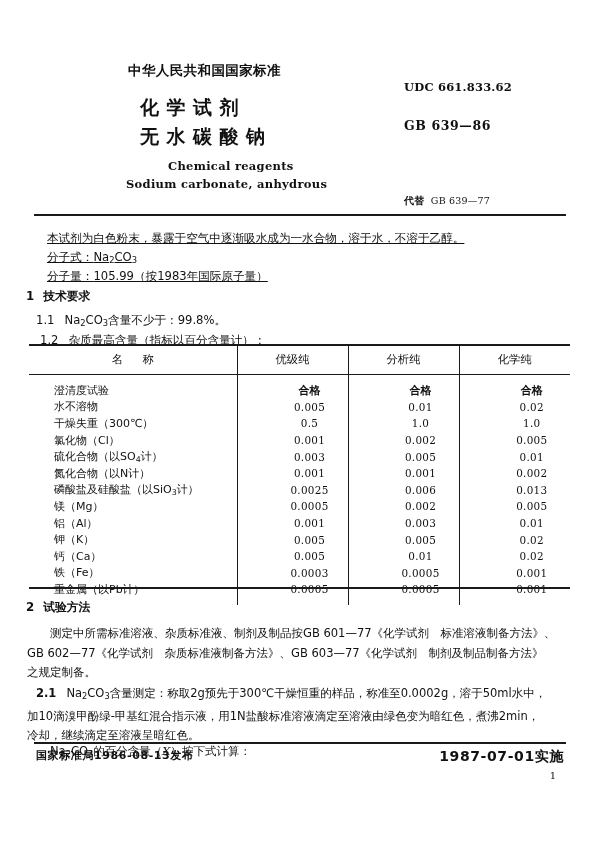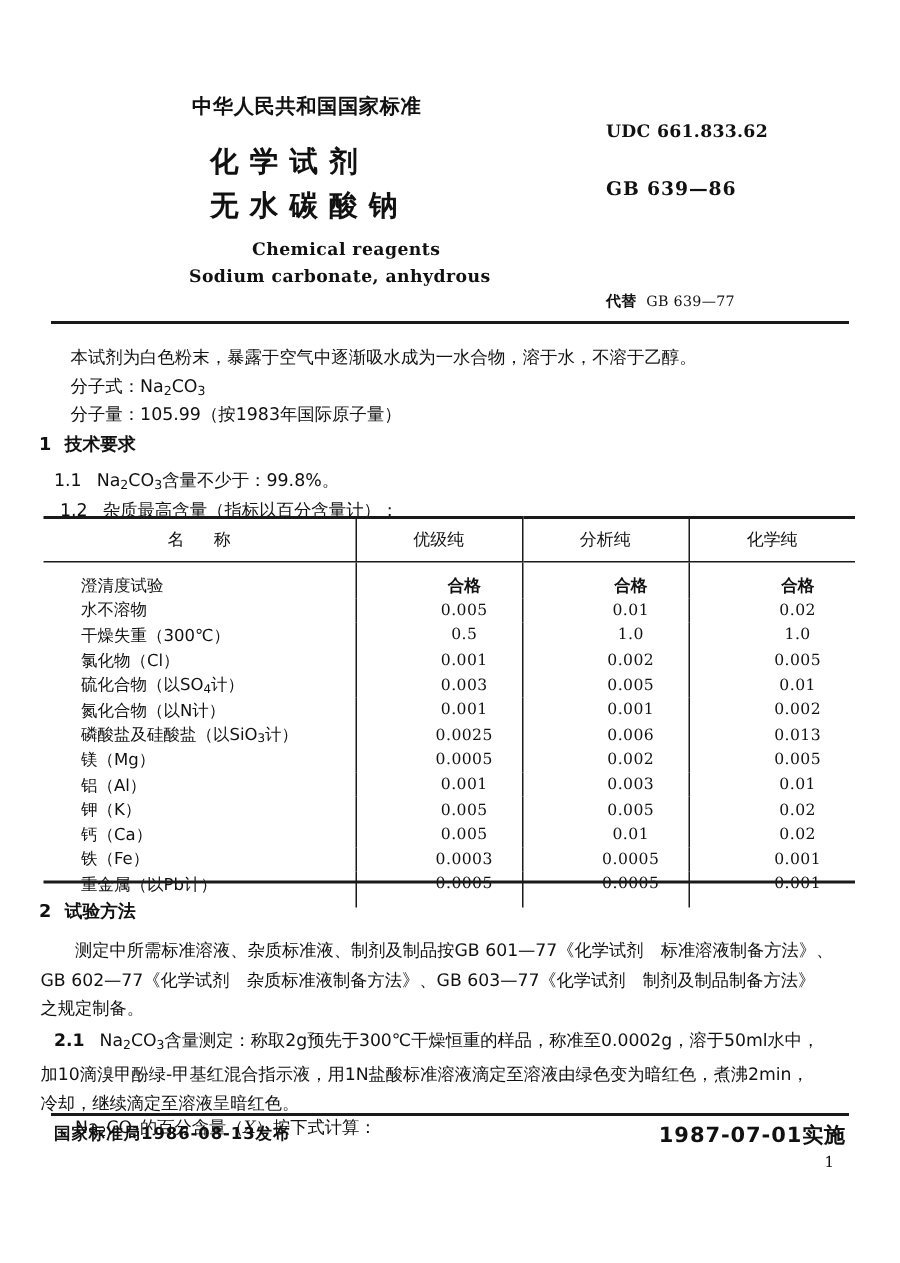--- a/index.html
+++ b/index.html
@@ -110,20 +110,21 @@
     position: absolute;
     left: 0;
     top: 226px;
     width: 600px;
   }
   .p {
     font-size: 11.6px;
     line-height: 19.5px;
     white-space: nowrap;
     margin: 0;
+    text-decoration: underline;
   }
   .intro-1 { position: absolute; left: 47px; top: 3px; }
   .intro-2 { position: absolute; left: 47px; top: 22px; }
   .intro-3 { position: absolute; left: 47px; top: 41px; }
 
   .sec-head {
     position: absolute;
     font-size: 11.8px;
     font-weight: bold;
     white-space: nowrap;

